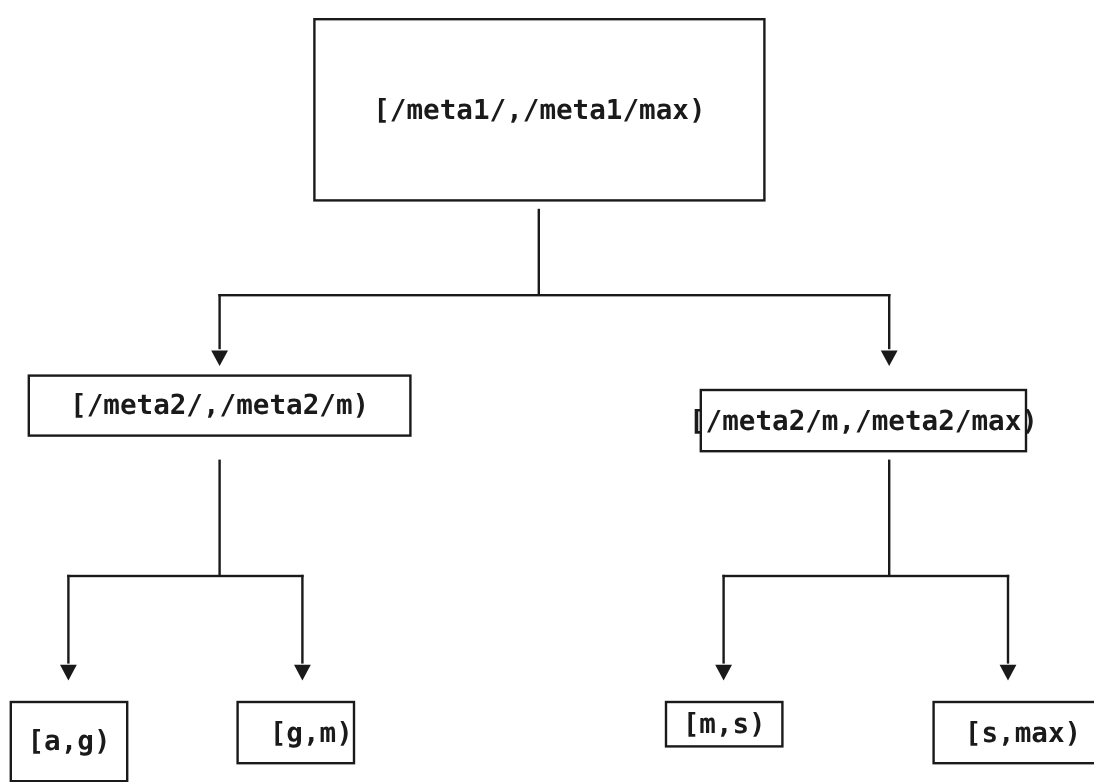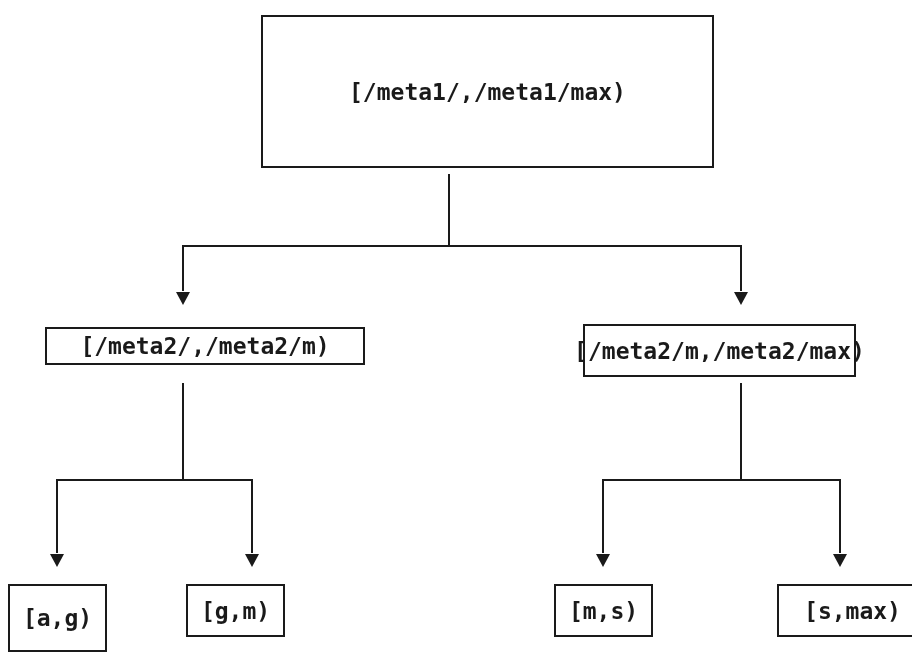--- a/index.html
+++ b/index.html
@@ -38,26 +38,26 @@
   .arrow-down {
     position: absolute;
     width: 0;
     height: 0;
     border-left: 7px solid transparent;
     border-right: 7px solid transparent;
     border-top: 13px solid var(--line);
   }
 
   
-  #node-root  { left: 261px; top: 15px;  width: 453px; height: 153px; }
-  #node-left  { left: 23px;  top: 327px; width: 320px; height: 38px; margin-left: 22px; }
+  #node-root  { left: 261px; top: 15px;  width: 377px; height: 153px; }
+  #node-left  { left: 23px;  top: 312px; width: 320px; height: 52px; }
   #node-right { left: 583px; top: 324px; width: 273px; height: 53px; }
   #node-leaf-ag   { left: 8px;   top: 584px; width: 99px;  height: 68px; }
-  #node-leaf-gm   { left: 186px; top: 584px; width: 99px;  height: 53px; }
-  #node-leaf-ms   { left: 554px; top: 584px; width: 99px;  height: 53px; }
+  #node-leaf-gm   { left: 197px; top: 584px; width: 99px;  height: 53px; justify-content: flex-end; }
+  #node-leaf-ms   { left: 554px; top: 584px; width: 99px;  height: 39px; }
   #node-leaf-smax { left: 777px; top: 584px; width: 151px; height: 53px; }
 </style>
 </head>
 <body>
 
 <div class="canvas">
 
   <div class="node" id="node-root">
     <span class="label">[/meta1/,/meta1/max)</span>
   </div>

